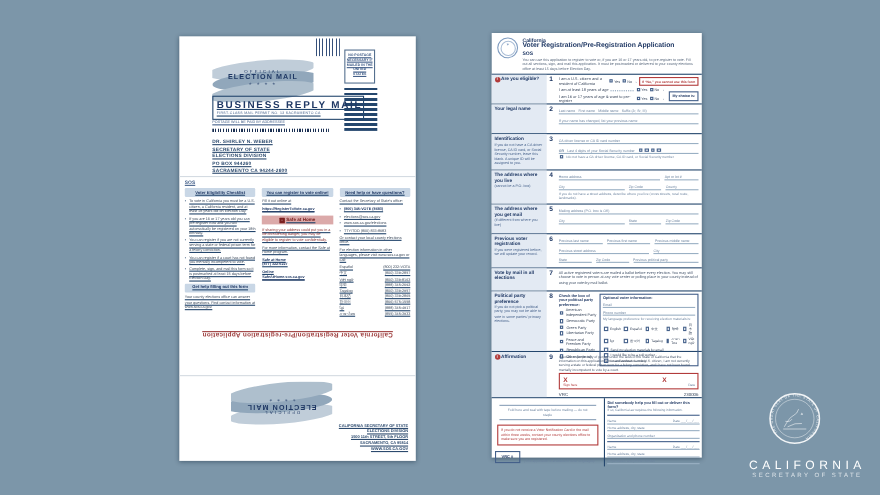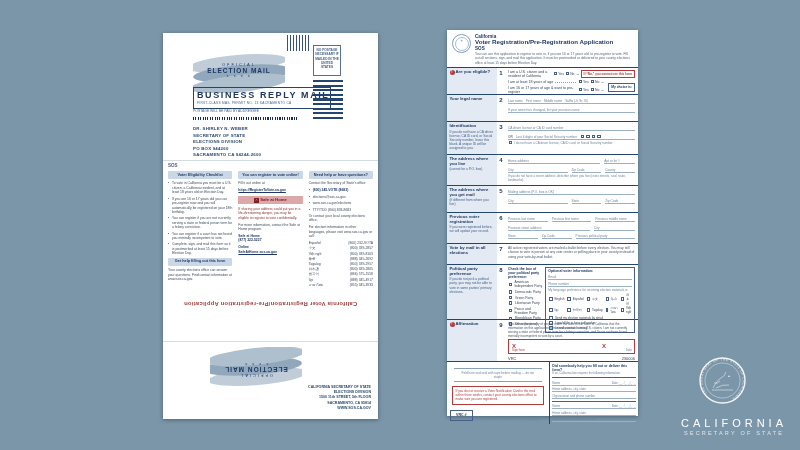--- a/index.html
+++ b/index.html
@@ -7,21 +7,21 @@
   body {
     background:#7c96a9;
     font-family:"Liberation Sans", sans-serif;
     position:relative; overflow:hidden;
     color:#24466d;
   }
   .doc { position:absolute; background:#fff; box-shadow:0 1px 4px rgba(15,35,55,.45); }
 
   
   #envelope { left:163px; top:33px; width:215px; height:386px; }
-  .pos { position:absolute; }
+  .pos { position:absolute;text-decoration:underline; }
 
   .vbars { left:124px; top:2px; width:22px; height:16px;
     background:repeating-linear-gradient(90deg,#35507a 0 1px,transparent 1px 3px); }
   .postagebox { left:150px; top:12px; width:28px; height:31px; border:1px solid #55708f;
     font-size:3.2px; line-height:1.35; text-align:center; padding:2px 1px; color:#44608a; font-weight:bold; }
   .hbars { left:150px; top:47px; width:30px; height:39px;
     background:repeating-linear-gradient(180deg,#24466d 0 2.2px,transparent 2.2px 4.6px); }
 
   .emlogo { width:92px; height:40px; overflow:hidden; }
   .emlogo .wv { position:absolute; width:108%; height:42%; border-radius:50%; }

